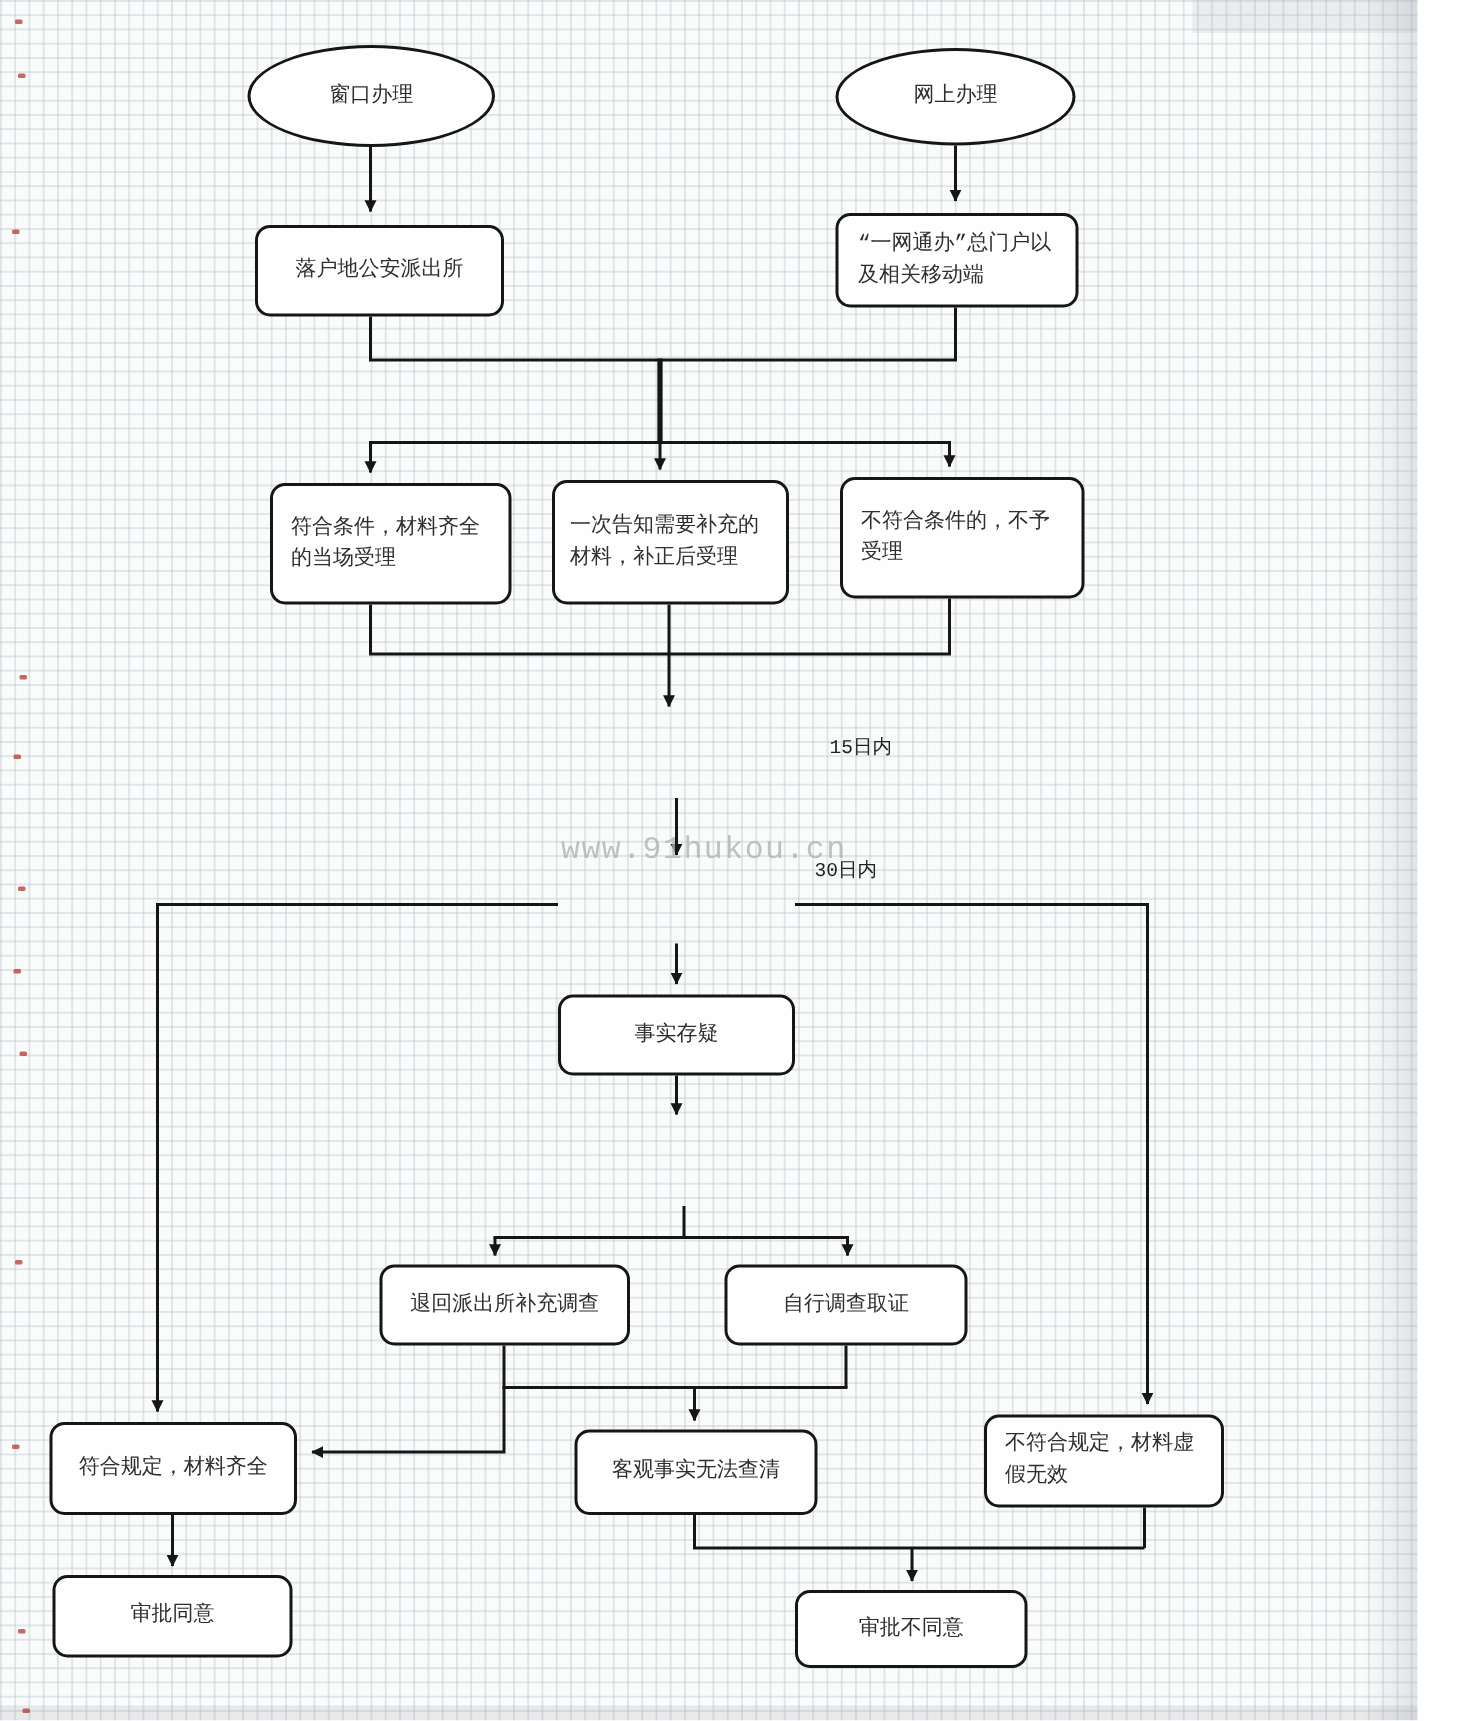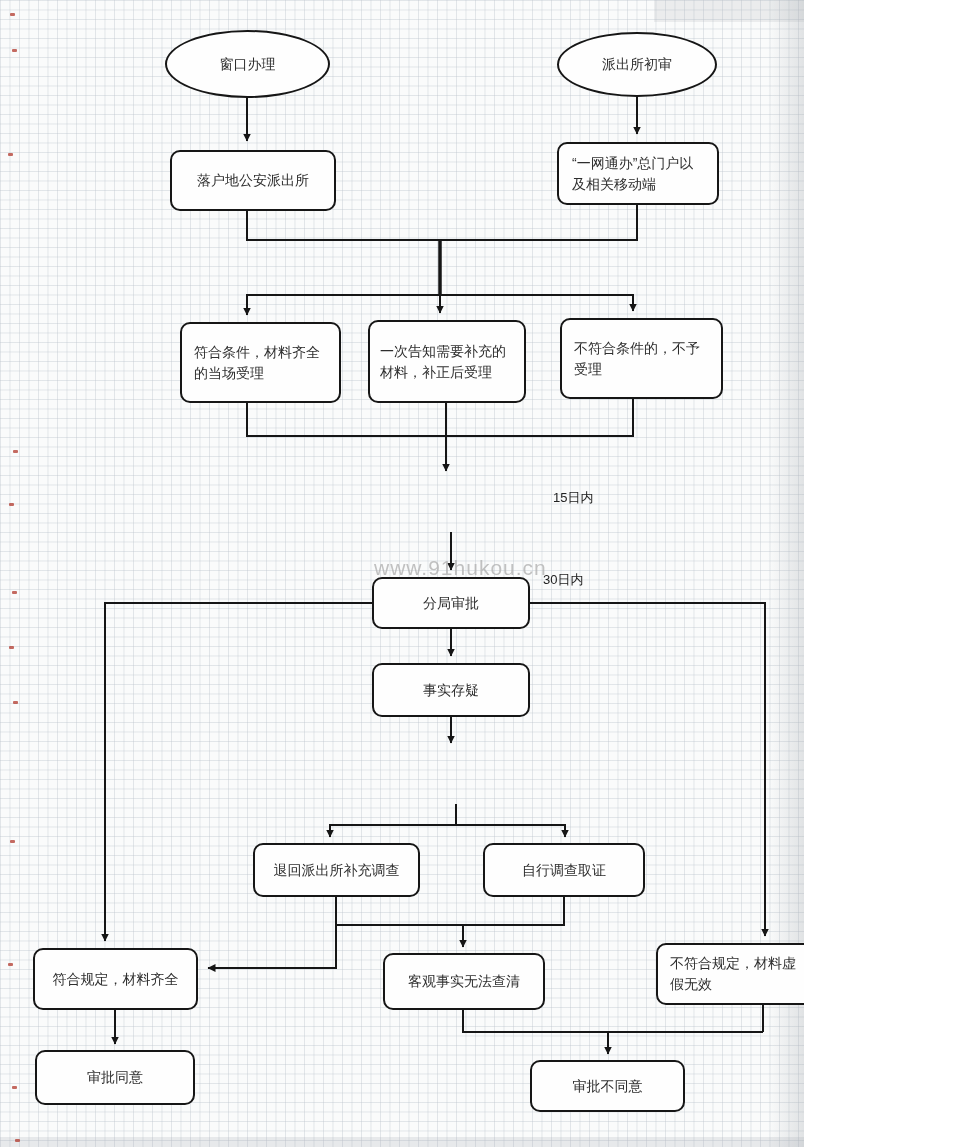--- a/index.html
+++ b/index.html
@@ -1,18 +1,18 @@
 <!DOCTYPE html>
 <html><head>
 <meta charset="utf-8">
 <style>
   html,body{margin:0;padding:0;background:#ffffff;}
   .canvas{
-    position:relative;width:804px;height:1147px;overflow:hidden;
-    font-family:Liberation Sans, sans-serif;
+    position:relative;width:945px;height:1147px;overflow:hidden;
+    font-family:Liberation Mono, monospace;
     background-color:#fafbfb;
     background-image:
       linear-gradient(to right, rgba(190,198,206,.42) 1px, transparent 1px),
       linear-gradient(to bottom, rgba(190,198,206,.42) 1px, transparent 1px);
     background-size:9.5px 9.5px;
   }
   .shade{position:absolute;pointer-events:none;z-index:1;}
   .shade-right{right:0;top:0;width:36px;height:100%;background:linear-gradient(to left, rgba(165,170,176,.30), rgba(165,170,176,0));}
   .shade-bottom{left:0;bottom:0;width:100%;height:10px;background:rgba(165,170,176,.22);}
   .shade-topright{right:0;top:0;width:150px;height:22px;background:rgba(165,170,176,.18);}
@@ -92,43 +92,40 @@
       <polyline points="463,1010 463,1032 763,1032"></polyline>
       <line x1="763" y1="1005" x2="763" y2="1032"></line>
       <line x1="608" y1="1032" x2="608" y2="1054" marker-end="url(#arw)"></line>
     </g>
   </svg>
 
   <div class="node ellipse" style="left:165px;top:30px;width:165px;height:68px">
     <span class="lbl">窗口办理</span>
   </div>
   <div class="node ellipse" style="left:557px;top:32px;width:160px;height:65px">
-    <span class="lbl">派出所初审</span>
+    <span class="lbl">网上办理</span>
   </div>
 
   <div class="node rect" style="left:170px;top:150px;width:166px;height:61px">
     <span class="lbl">落户地公安派出所</span>
   </div>
   <div class="node rect ml" style="left:557px;top:142px;width:162px;height:63px;padding:6px 13px">
     <span class="lbl">“一网通办”总门户以及相关移动端</span>
   </div>
 
   <div class="node rect ml" style="left:180px;top:322px;width:161px;height:81px">
     <span class="lbl">符合条件，材料齐全的当场受理</span>
   </div>
   <div class="node rect ml" style="left:368px;top:320px;width:158px;height:83px;padding:6px 10px">
     <span class="lbl">一次告知需要补充的材料，补正后受理</span>
   </div>
   <div class="node rect ml" style="left:560px;top:318px;width:163px;height:81px">
     <span class="lbl">不符合条件的，不予受理</span>
   </div>
 
-  <div class="node rect" style="left:372px;top:577px;width:158px;height:52px">
-    <span class="lbl">分局审批</span>
-  </div>
   <div class="node rect" style="left:372px;top:663px;width:158px;height:54px">
     <span class="lbl">事实存疑</span>
   </div>
 
   <div class="node rect" style="left:253px;top:843px;width:167px;height:54px">
     <span class="lbl">退回派出所补充调查</span>
   </div>
   <div class="node rect" style="left:483px;top:843px;width:162px;height:54px">
     <span class="lbl">自行调查取证</span>
   </div>

